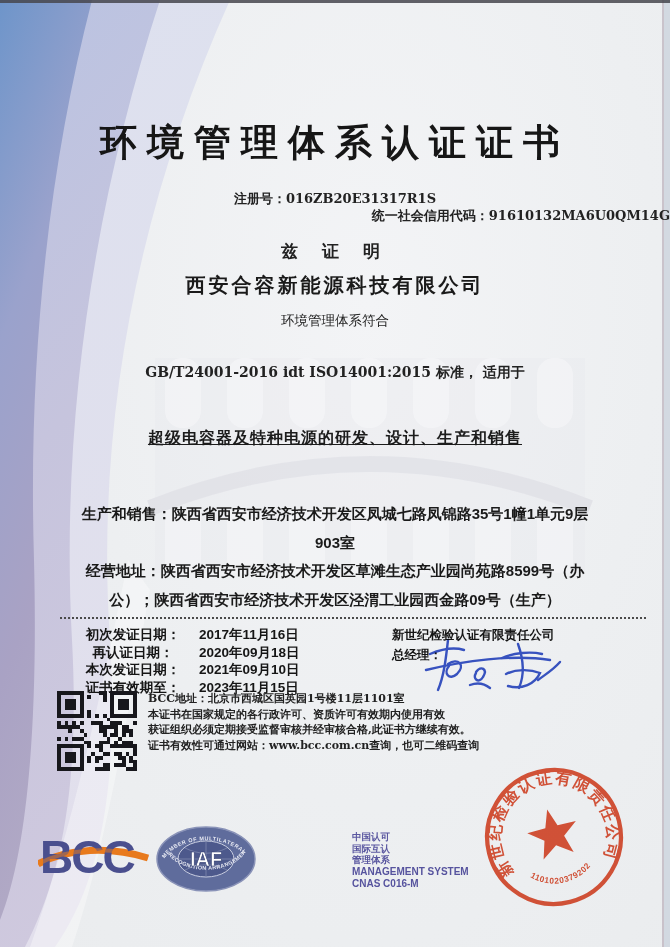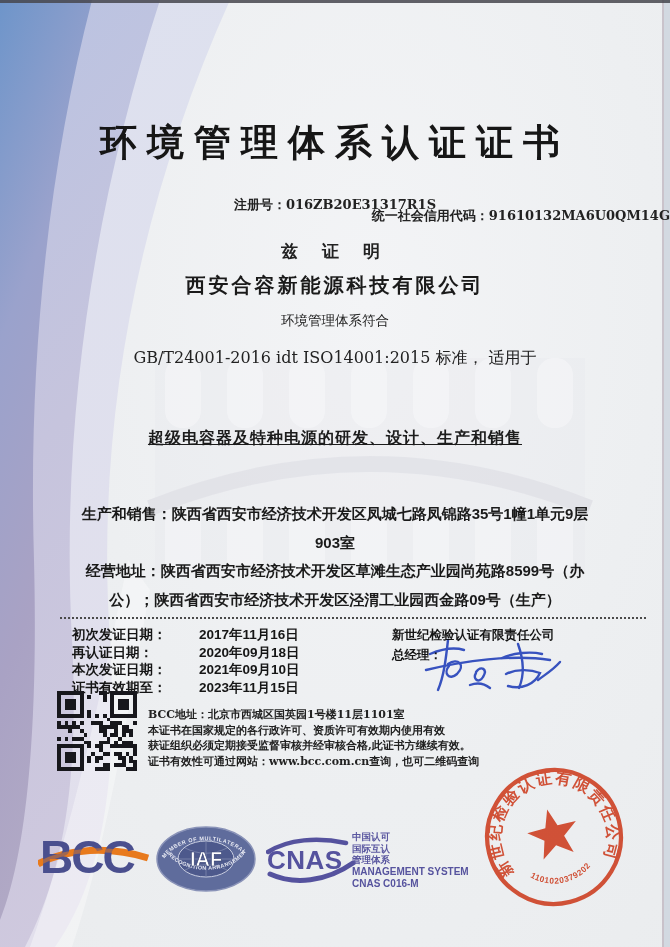--- a/index.html
+++ b/index.html
@@ -18,32 +18,32 @@
   .scan-top{top:0;left:0;width:670px;height:3px;background:#46464e;opacity:.85;}
   .scan-right-strip{top:0;right:0;width:6px;height:947px;background:#ccd3dd;opacity:.8;}
   .scan-right-line{top:0;right:6px;width:2px;height:947px;background:#a08f9e;opacity:.45;}
 
   
   .title{top:118px;font-family:"DejaVu Serif", serif;font-size:37px;font-weight:600;letter-spacing:10px;color:#161616;}
   .regline{font-family:"DejaVu Serif", serif;font-size:13px;font-weight:600;color:#222;}
   .certify{top:240px;font-family:"DejaVu Serif", serif;font-size:17px;font-weight:600;letter-spacing:9px;color:#222;}
   .company{top:272px;font-family:"DejaVu Serif", serif;font-size:20px;font-weight:600;letter-spacing:3px;color:#1a1a1a;}
   .std1{top:312px;font-family:"DejaVu Serif", serif;font-size:13.5px;font-weight:400;color:#222;}
-  .std2{top:348px;font-family:"DejaVu Serif", serif;font-size:16px;font-weight:400;color:#222;}
+  .std2{top:364px;font-family:"DejaVu Serif", serif;font-size:14px;font-weight:700;color:#222;}
   .scope{top:428px;font-family:"DejaVu Serif", serif;font-size:16px;font-weight:600;letter-spacing:1px;color:#1c1c1c;text-decoration:underline;}
   .addresses{top:500px;left:35px;width:600px;text-align:center;font-size:15px;font-weight:700;line-height:28.5px;color:#1a1a1a;}
   .dotted{top:617px;left:60px;width:586px;border-top:2px dotted #4a4a4a;height:0;}
   .dates{top:626px;left:72px;font-size:13.5px;font-weight:700;line-height:17.6px;color:#151515;}
   .dates .row{white-space:nowrap;}
-  .dates .lbl{display:inline-block;width:122px;text-align:left;}
+  .dates .lbl{display:inline-block;width:122px;text-align:center;}
   .dates .val{margin-left:5px;}
   .issuer-co{top:627px;left:392px;font-size:12.5px;font-weight:700;color:#151515;}
   .gm{top:647px;left:392px;font-size:12.5px;font-weight:700;color:#151515;}
   .footer-info{top:691px;left:148px;width:335px;font-family:"DejaVu Serif", serif;
-               font-size:11px;font-weight:600;line-height:15.6px;color:#222;margin-top:16px;}
+               font-size:11px;font-weight:600;line-height:15.6px;color:#222;}
   .qr{top:691px;left:57px;width:80px;height:80px;}
   .cnas-caption{top:831px;left:352px;line-height:11.5px;}
   .cnas-caption .cn{font-size:9.5px;color:#5a57a0;font-weight:600;}
   .cnas-caption .en{font-size:10px;color:#56539e;font-weight:700;line-height:12px;}
   .seal-wrap{top:761px;left:478px;width:152px;height:152px;transform:rotate(-14deg);mix-blend-mode:multiply;opacity:.92;}
   .sig-wrap{top:630px;left:418px;width:160px;height:75px;mix-blend-mode:multiply;}
 </style>
 </head>
 <body>
 
@@ -99,21 +99,21 @@
       </g>
     </g>
   </svg>
 
   <div class="abs scan-right-strip"></div>
   <div class="abs scan-right-line"></div>
   <div class="abs scan-top"></div>
 
   <div class="abs ctr title">环境管理体系认证证书</div>
 
-  <div class="abs ctr regline" style="top:196px;">
+  <div class="abs ctr regline" style="top:190px;">
     <span>注册号：</span><span>016ZB20E31317R1S</span>
   </div>
   <div class="abs ctr regline" style="top:207px;text-align:right;">
     <span>统一社会信用代码：</span><span>91610132MA6U0QM14G</span>
   </div>
 
   <div class="abs ctr certify">兹 证 明</div>
 
   <div class="abs ctr company">西安合容新能源科技有限公司</div>
 
@@ -405,27 +405,20 @@
       <text font-family="Liberation Sans, sans-serif" font-size="5.4" font-weight="bold" fill="#e9ebf4" letter-spacing="0.6">
         <textPath href="#iafTop" startOffset="6">MEMBER OF MULTILATERAL</textPath>
       </text>
       <text font-family="Liberation Sans, sans-serif" font-size="5.4" font-weight="bold" fill="#e9ebf4" letter-spacing="0.4">
         <textPath href="#iafBot" startOffset="2">RECOGNITION ARRANGEMENT</textPath>
       </text>
       <text x="51" y="41" text-anchor="middle" font-family="Liberation Sans, sans-serif" font-size="20" font-weight="bold" fill="#ffffff" stroke="#2e3a6b" stroke-width="0.6">IAF</text>
     </svg>
   </div>
 
-  <div class="abs" style="top:836px;left:266px;width:90px;height:50px;">
-    <svg width="90" height="50" viewBox="0 0 90 50">
-      <path d="M2,16 C22,3 52,1 80,7" fill="none" stroke="#55529e" stroke-width="4.5" stroke-linecap="round"></path>
-      <text x="1" y="33" font-family="Liberation Sans, sans-serif" font-size="26" font-weight="bold" fill="#55529e" letter-spacing="0.5">CNAS</text>
-      <path d="M4,38 C28,49 60,46 87,27" fill="none" stroke="#55529e" stroke-width="5" stroke-linecap="round"></path>
-    </svg>
-  </div>
 
   <div class="abs cnas-caption">
     <div class="cn">中国认可</div>
     <div class="cn">国际互认</div>
     <div class="cn">管理体系</div>
     <div class="en">MANAGEMENT SYSTEM</div>
     <div class="en">CNAS C016-M</div>
   </div>
 
   <div class="abs seal-wrap">

